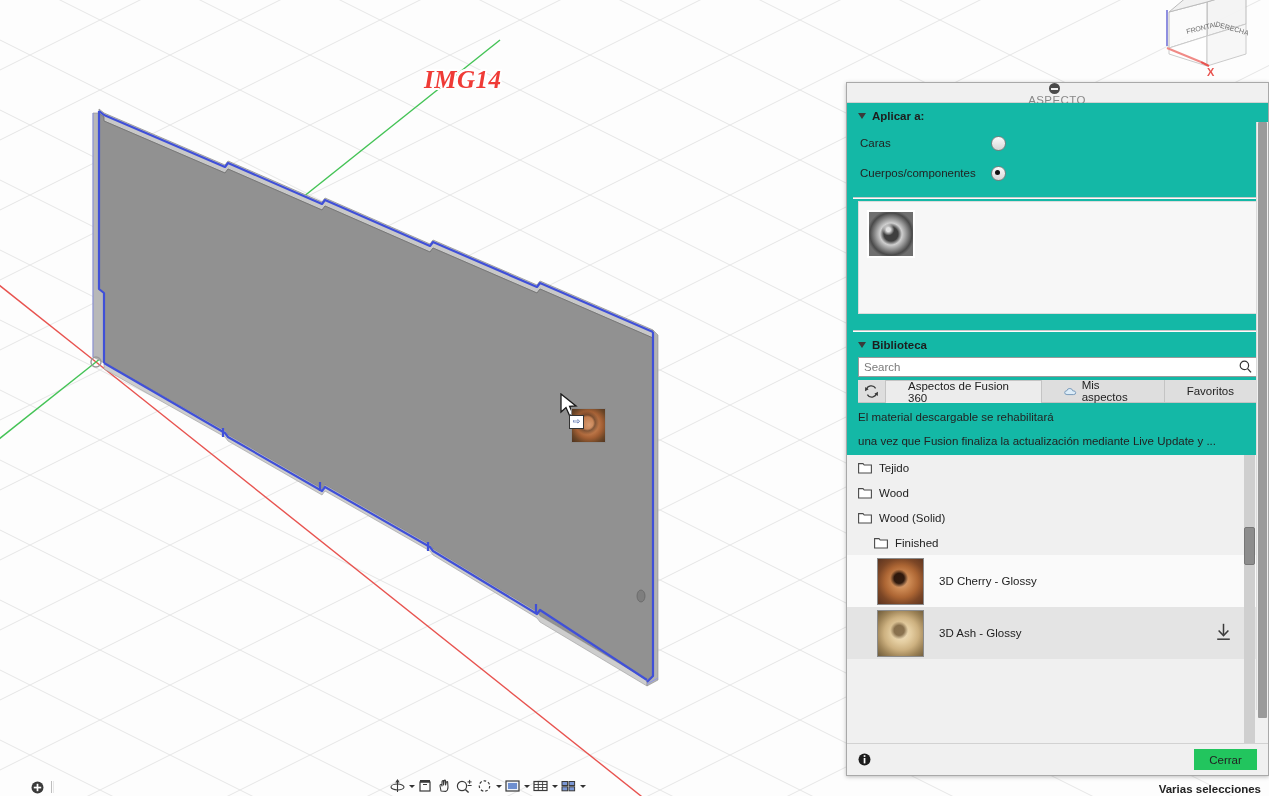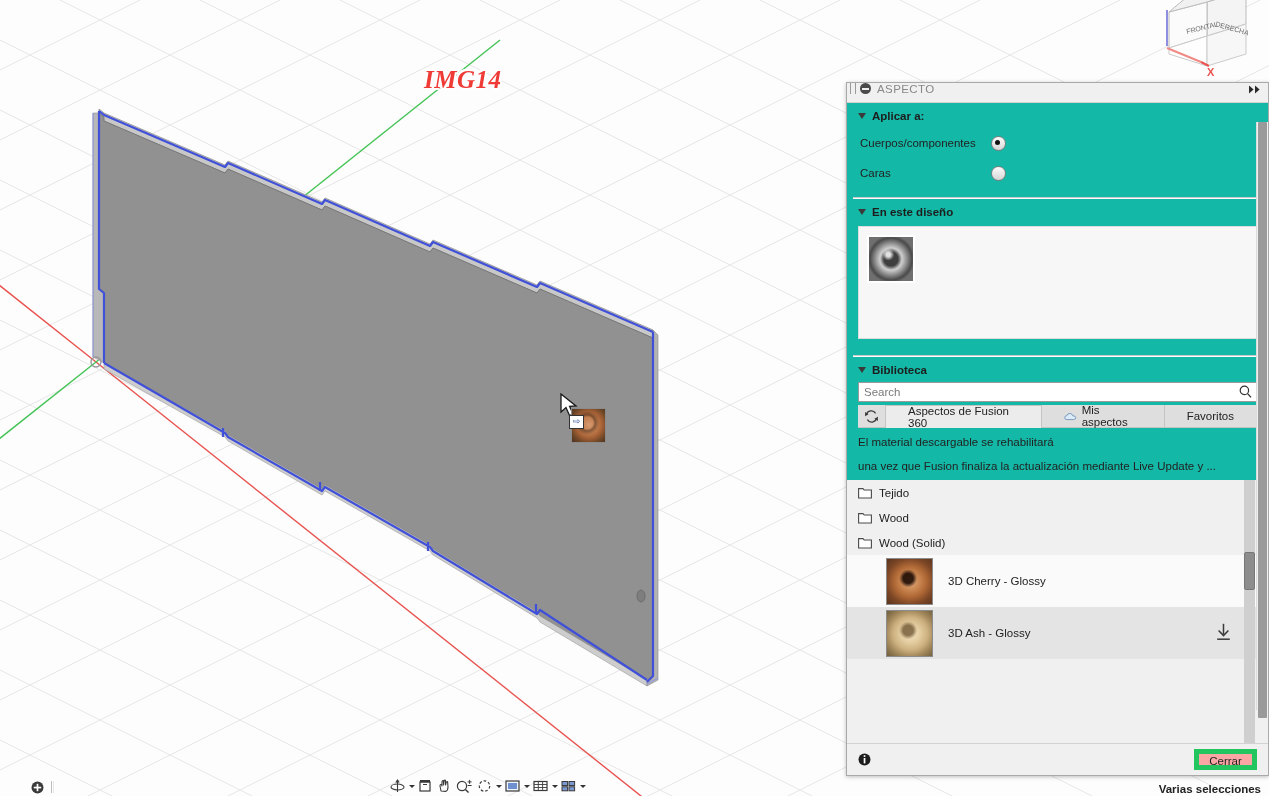--- a/index.html
+++ b/index.html
@@ -67,21 +67,21 @@
   
   #panel{
     position:absolute;left:846px;top:82px;width:421px;height:692px;
     background:#f0f0f0;border:1px solid #a9a9a9;
     box-shadow:0 1px 4px rgba(0,0,0,0.25);
     display:flex;flex-direction:column;
     font-size:11.5px;color:#2b2b2b;
   }
   #panel-header{
     height:19px;min-height:19px;background:#f0f0f0;border-bottom:1px solid #d2d2d2;
-    display:flex;align-items:flex-start;padding:0 4px 0 3px;
+    display:flex;align-items:center;padding:0 4px 0 3px;flex-direction:column;
   }
   #grip{width:4px;height:11px;border-left:1px solid #9a9a9a;border-right:1px solid #9a9a9a;margin-right:4px;}
   #collapse-icon{width:11px;height:11px;border-radius:50%;background:#4a4a4a;position:relative;margin-right:6px;flex:none;}
   #collapse-icon::after{content:"";position:absolute;left:2px;top:5px;width:7px;height:1.5px;background:#f0f0f0;}
   #panel-title{font-size:11.5px;color:#888;letter-spacing:0.4px;flex:1;}
   #expand-icon{width:16px;height:12px;display:flex;align-items:center;justify-content:center;cursor:pointer;}
 
   #panel-body{flex:1;overflow:hidden;position:relative;background:#14b8a6;display:flex;flex-direction:column;}
 
   .section-head{
@@ -147,21 +147,21 @@
   .notice.second{padding-top:12px;}
 
   #tree{
     flex:1;min-height:0;margin:8px 0 0 0;overflow:hidden;position:relative;background:#f0f0f0;
   }
   .tree-row{display:flex;align-items:center;height:25px;padding-left:11px;cursor:pointer;}
   .tree-row .folder{margin-right:7px;flex:none;}
   .tree-row .name{font-size:11.5px;color:#222;}
   .tree-row.indent1{padding-left:27px;}
   .mat-row{
-    display:flex;align-items:center;height:52px;padding-left:39px;cursor:pointer;position:relative;
+    display:flex;align-items:center;height:52px;padding-left:30px;cursor:pointer;position:relative;
   }
   .mat-row.alt{background:#e4e4e4;}
   .mat-row.white{background:#fafafa;}
   .mat-thumb{width:47px;height:47px;flex:none;border:1px solid #8b8b8b;box-sizing:border-box;}
   .mat-name{margin-left:15px;font-size:11.5px;color:#222;}
   .dl-icon{position:absolute;right:36px;top:16px;cursor:pointer;}
   .th-cherry{
     width:100%;height:100%;
     background:
       radial-gradient(circle at 47% 43%, rgba(30,12,4,0.9) 5px, rgba(0,0,0,0) 9px),
@@ -183,21 +183,21 @@
   
   #panel-scroll{position:absolute;right:0;top:19px;width:11px;bottom:33px;background:#f0f0f0;border-left:1px solid #dcdcdc;}
   #panel-thumb{position:absolute;left:1px;top:0;width:9px;height:596px;background:#9a9a9a;border-radius:1px;}
 
   #panel-footer{
     height:31px;min-height:31px;background:#f0f0f0;border-top:1px solid #d2d2d2;
     display:flex;align-items:center;padding:0 11px;
   }
   #info-icon{width:13px;height:13px;cursor:pointer;}
   #close-btn{
-    margin-left:auto;min-width:63px;height:21px;background:#fca5a5;border:5px solid #22c55e;
+    margin-left:auto;min-width:63px;height:21px;background:#22c55e;border:1px solid #22c55e;
     font-family:"Liberation Sans", sans-serif;font-size:11.5px;color:#222;cursor:pointer;
   }
 </style>
 </head>
 <body>
 
 <div id="viewport">
 
   <svg id="grid-svg" width="1269" height="796">
     <defs>
@@ -412,34 +412,30 @@
   </div>
 
   <div id="panel-body">
 
     <div class="section-head">
       <span class="tri"></span>
       <span>Aplicar a:</span>
     </div>
 
     <div class="row-apply">
+      <span class="lbl">Caras</span>
+      <span class="radio"></span>
+    </div>
+    <div class="row-apply">
       <span class="lbl">Cuerpos/componentes</span>
       <span class="radio on"></span>
     </div>
-    <div class="row-apply">
-      <span class="lbl">Caras</span>
-      <span class="radio"></span>
-    </div>
 
     <div class="hsep"></div>
 
-    <div class="section-head">
-      <span class="tri"></span>
-      <span>En este diseño</span>
-    </div>
     <div id="design-swatches">
       <div id="design-swatch-1">
         <div class="torus-steel"></div>
       </div>
     </div>
 
     <div class="hsep" style="margin-top:16px;"></div>
 
     <div id="lib-wrap">
       <div class="section-head">
@@ -498,20 +494,26 @@
           <span class="name">Wood</span>
         </div>
 
         <div class="tree-row">
           <svg class="folder" width="14" height="12" viewBox="0 0 14 12">
             <path d="M0.6 11 L0.6 1.6 L5 1.6 L6.2 3 L13.4 3 L13.4 11 Z" fill="#fff" stroke="#4a4a4a" stroke-width="1.1"></path>
           </svg>
           <span class="name">Wood (Solid)</span>
         </div>
 
+        <div class="tree-row indent1">
+          <svg class="folder" width="14" height="12" viewBox="0 0 14 12">
+            <path d="M0.6 11 L0.6 1.6 L5 1.6 L6.2 3 L13.4 3 L13.4 11 Z" fill="#fff" stroke="#4a4a4a" stroke-width="1.1"></path>
+          </svg>
+          <span class="name">Finished</span>
+        </div>
 
         <div class="mat-row white">
           <div class="mat-thumb">
               <div class="th-cherry"></div>
             </div>
           <span class="mat-name">3D Cherry - Glossy</span>
         </div>
 
         <div class="mat-row alt">
           <div class="mat-thumb">

